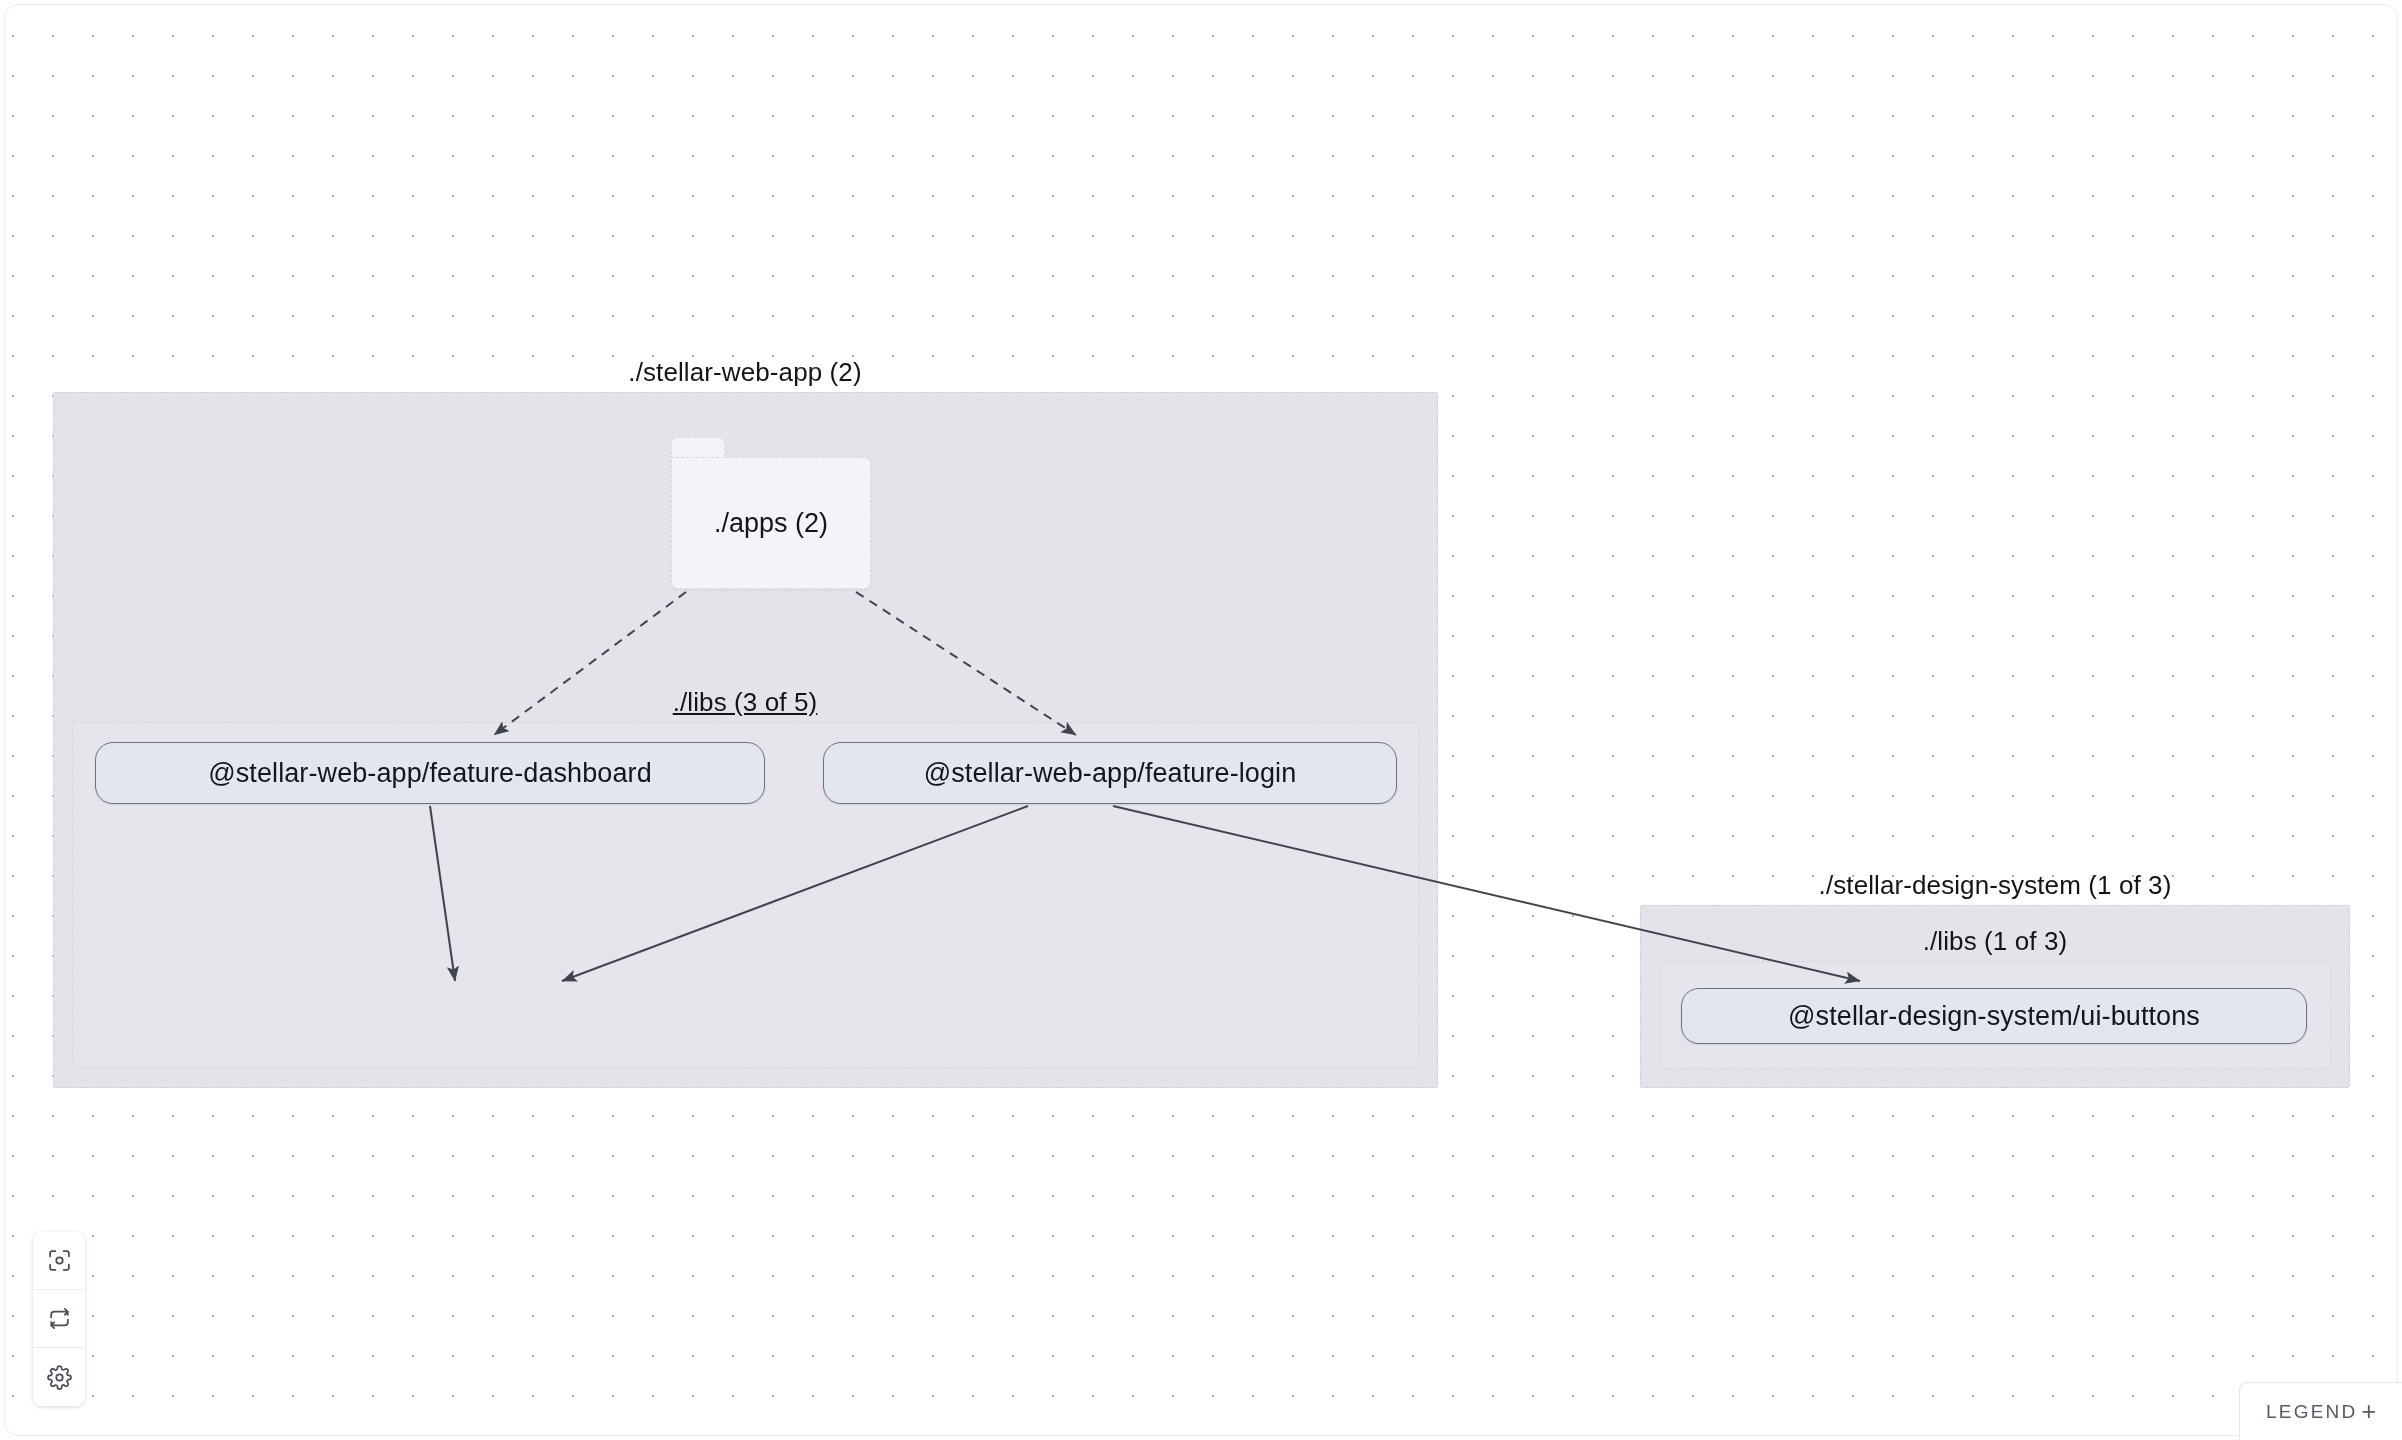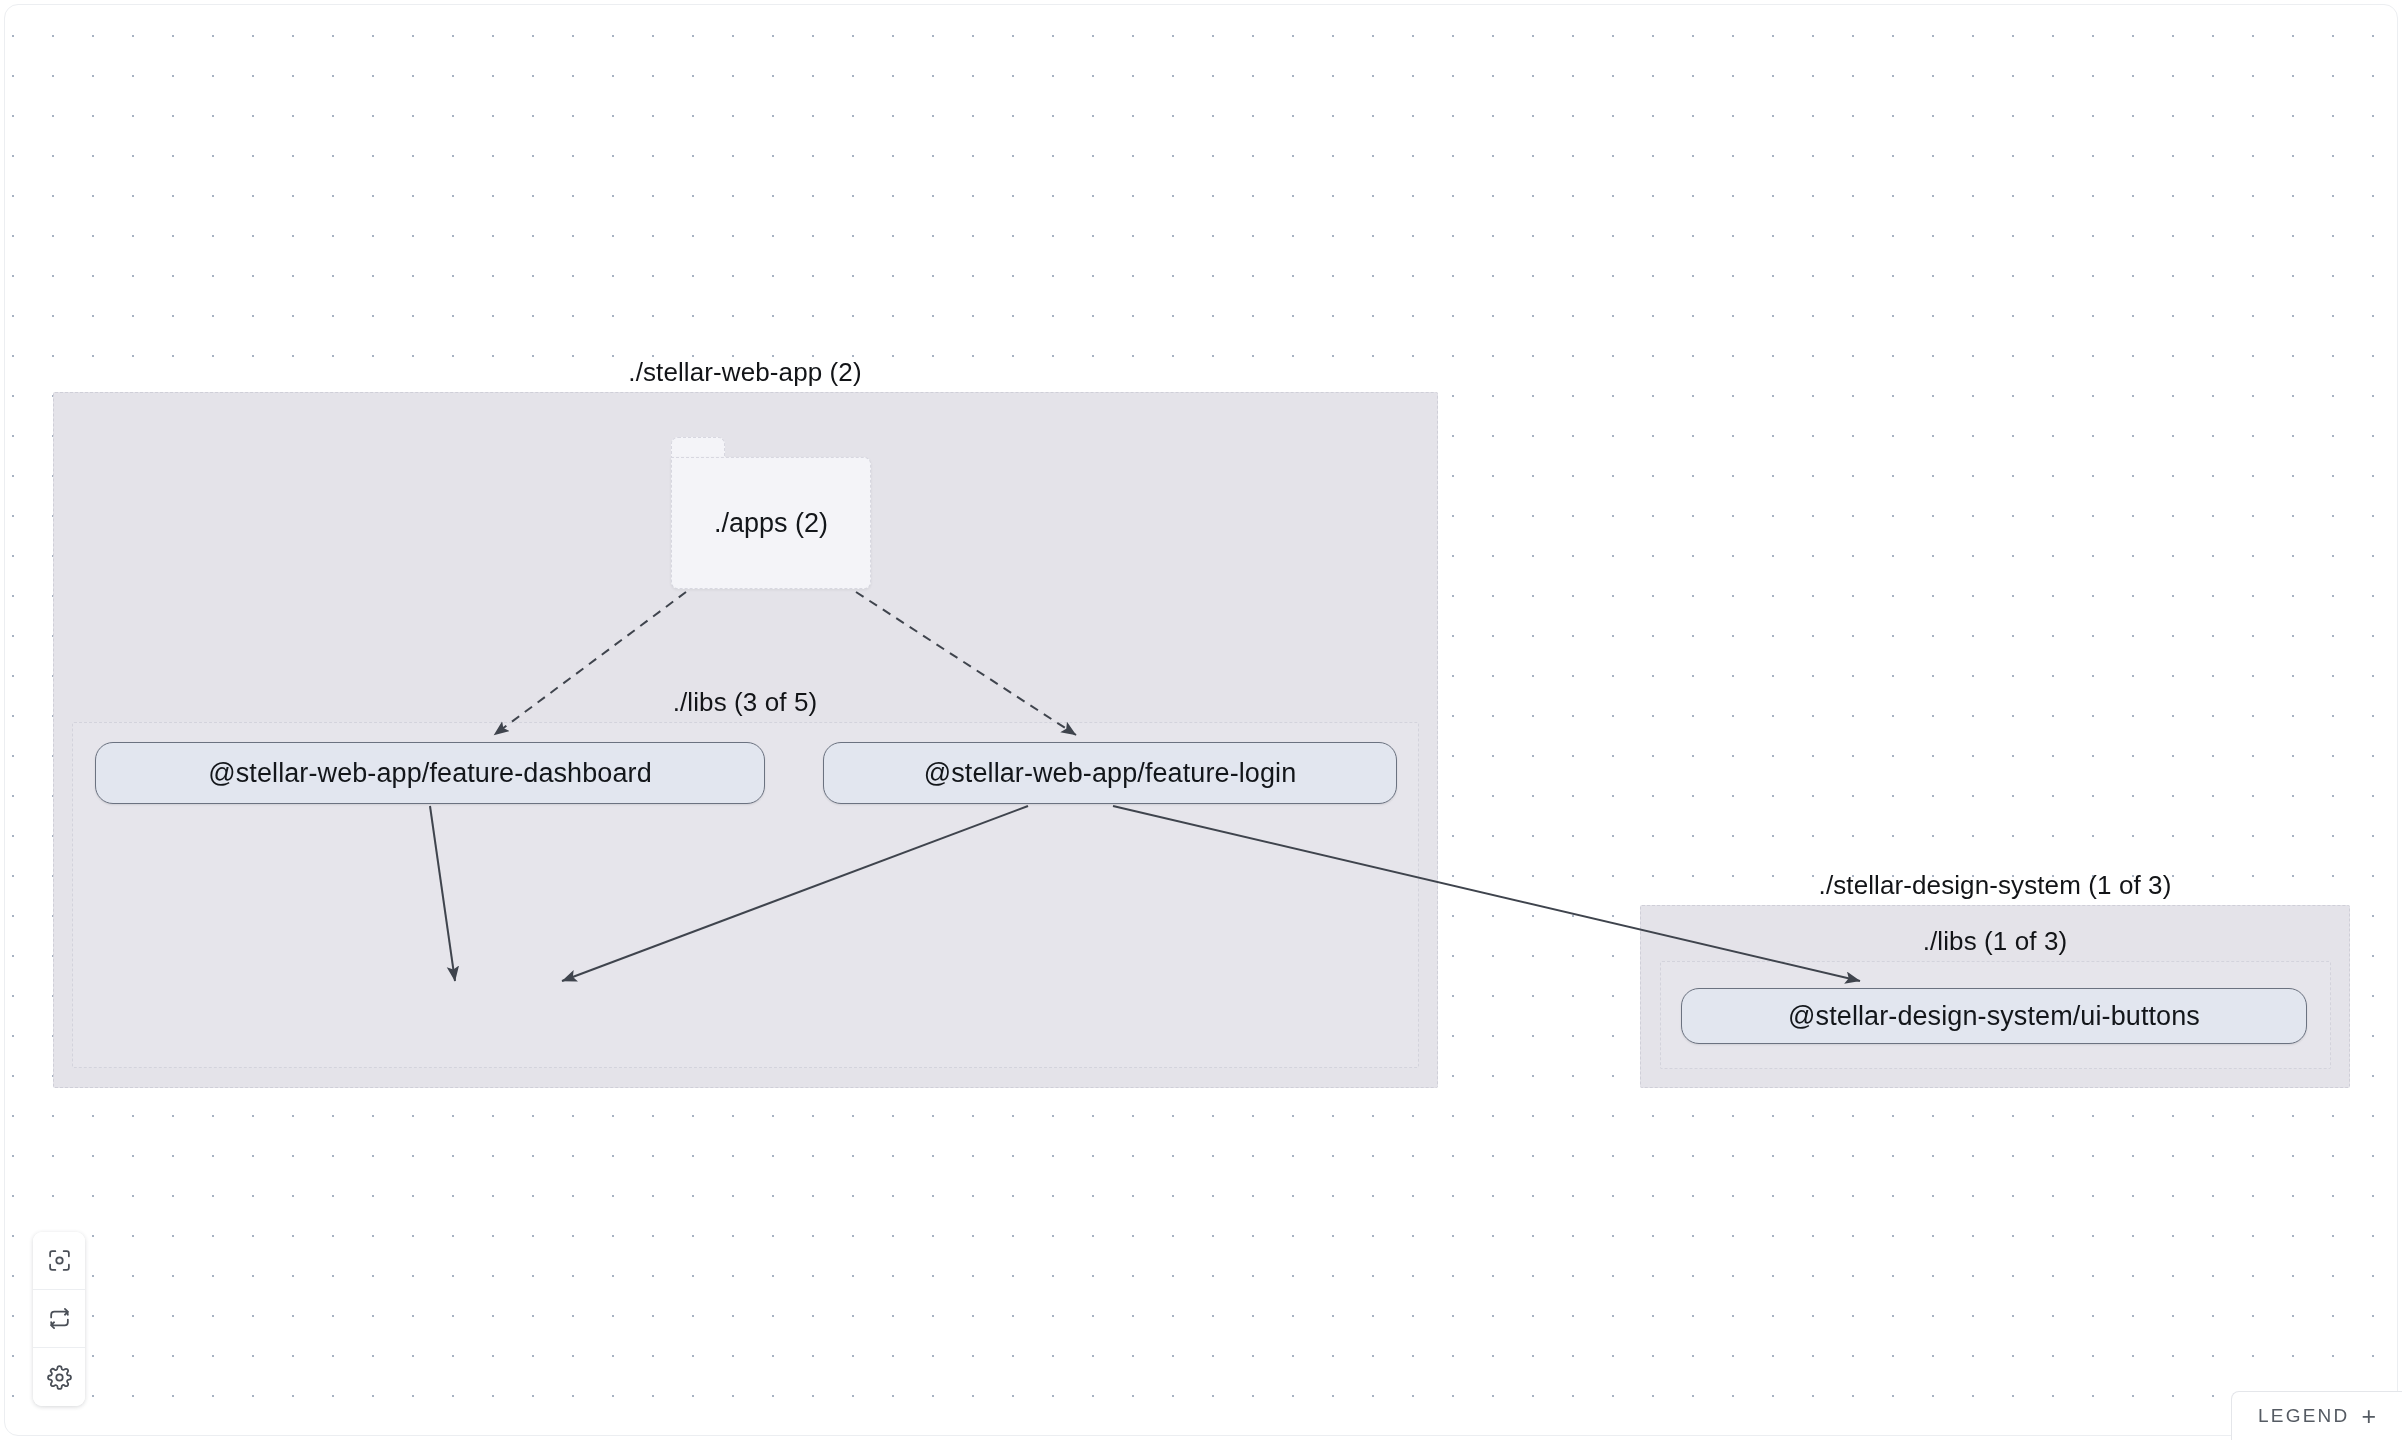--- a/index.html
+++ b/index.html
@@ -154,30 +154,30 @@
     border-bottom: 1px solid #eceef1;
   }
   .ctl-btn:last-child { border-bottom: none; }
   .ctl-btn svg { display: block; }
 
   
   #legend {
     position: absolute;
     right: 0px;
     bottom: 0px;
-    height: 49px;
+    height: 58px;
     min-width: 152px;
     background: #ffffff;
     border-top: 1px solid #e4e6ea;
     border-left: 1px solid #e4e6ea;
     border-top-left-radius: 8px;
     display: flex;
     align-items: center;
     justify-content: center;
-    gap: 12px;
+    gap: 4px;
     padding: 0 26px;
     cursor: pointer;
   }
   #legend .legend-label {
     font-size: 19px;
     letter-spacing: 2.2px;
     color: #555b63;
   }
   #legend .legend-plus {
     font-size: 25px;
@@ -196,21 +196,21 @@
 
   <div id="graph">
 
     <div class="group" style="left:53px; top:392px; width:1385px; height:696px;"></div>
     <div class="group-title" style="left:745px; top:357px;text-align:center;">./stellar-web-app (2)</div>
 
     <div class="group" style="left:1640px; top:905px; width:710px; height:183px;"></div>
     <div class="group-title" style="left:1995px; top:870px;text-align:center;">./stellar-design-system (1 of 3)</div>
 
     <div class="subgroup" style="left:72px; top:722px; width:1347px; height:346px;"></div>
-    <div class="subgroup-title" style="left:745px; top:687px;">./libs (3 of 5)</div>
+    <div class="subgroup-title" style="left:745px; top:687px;text-decoration:underline;">./libs (3 of 5)</div>
 
     <div class="subgroup" style="left:1660px; top:961px; width:671px; height:108px;"></div>
     <div class="subgroup-title" style="left:1995px; top:926px;">./libs (1 of 3)</div>
 
     <svg id="edges" viewBox="0 0 2402 1440" width="2402" height="1440">
       <defs>
         <marker id="arrow-head" markerWidth="9" markerHeight="9" refX="7.4" refY="3.1" orient="auto" markerUnits="strokeWidth">
           <path d="M 0 0 L 7.6 3.1 L 0 6.2 L 1.6 3.1 z" fill="#3f444d"></path>
         </marker>
       </defs>

